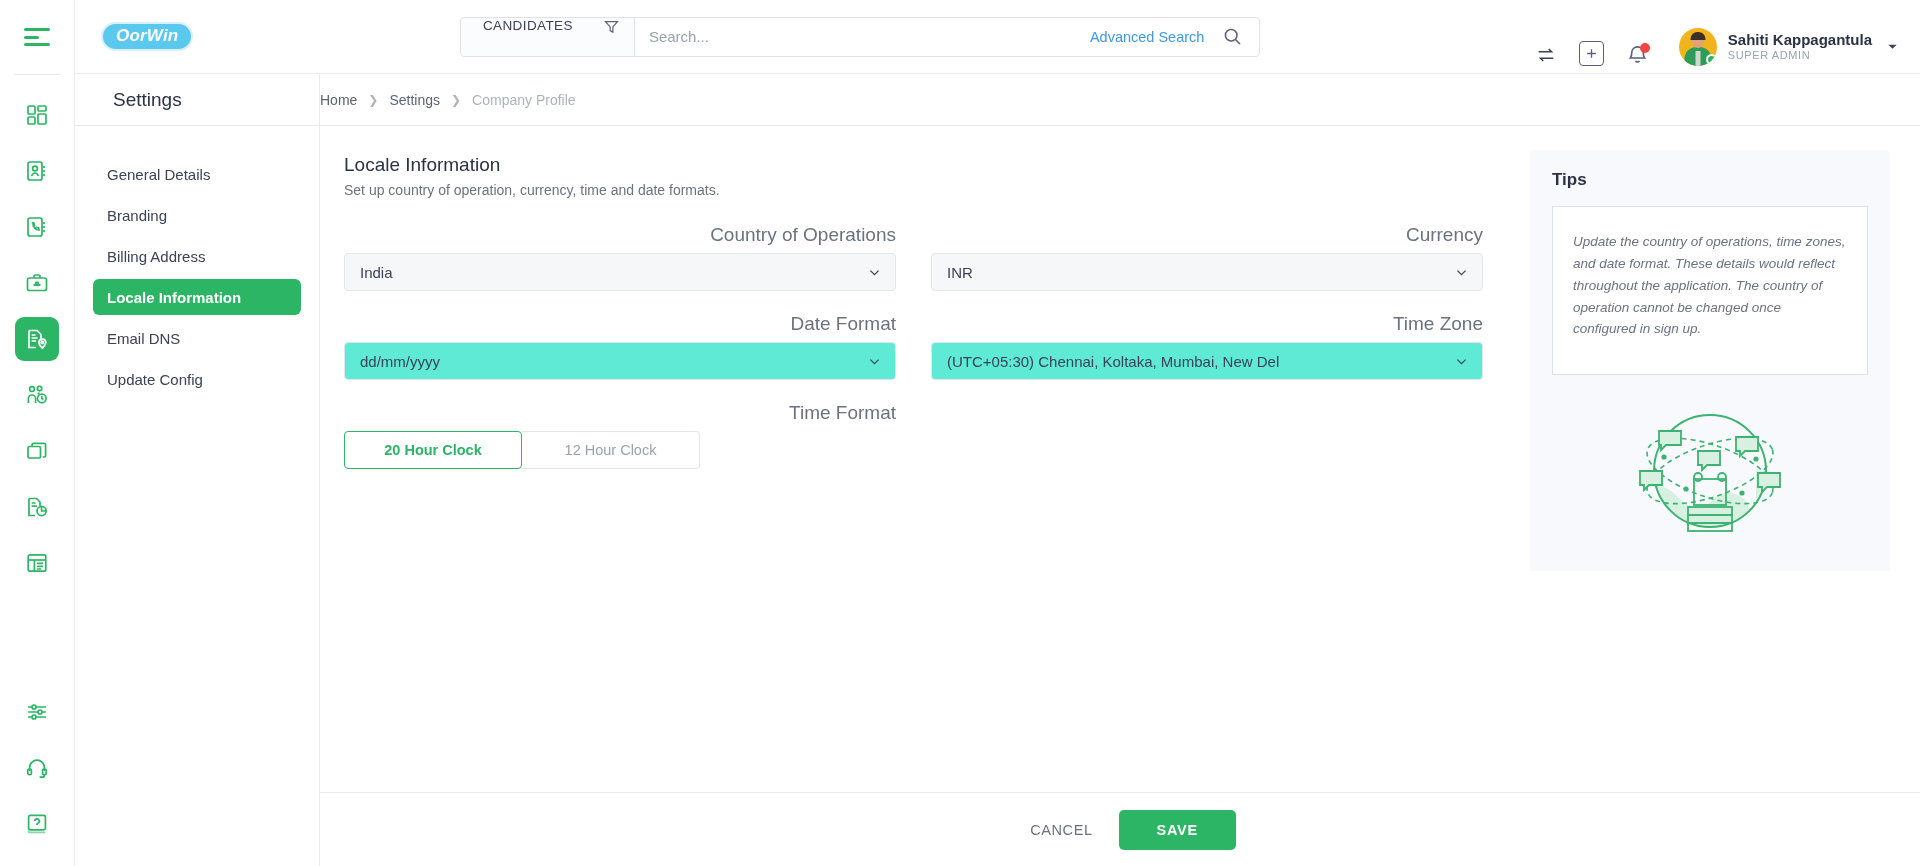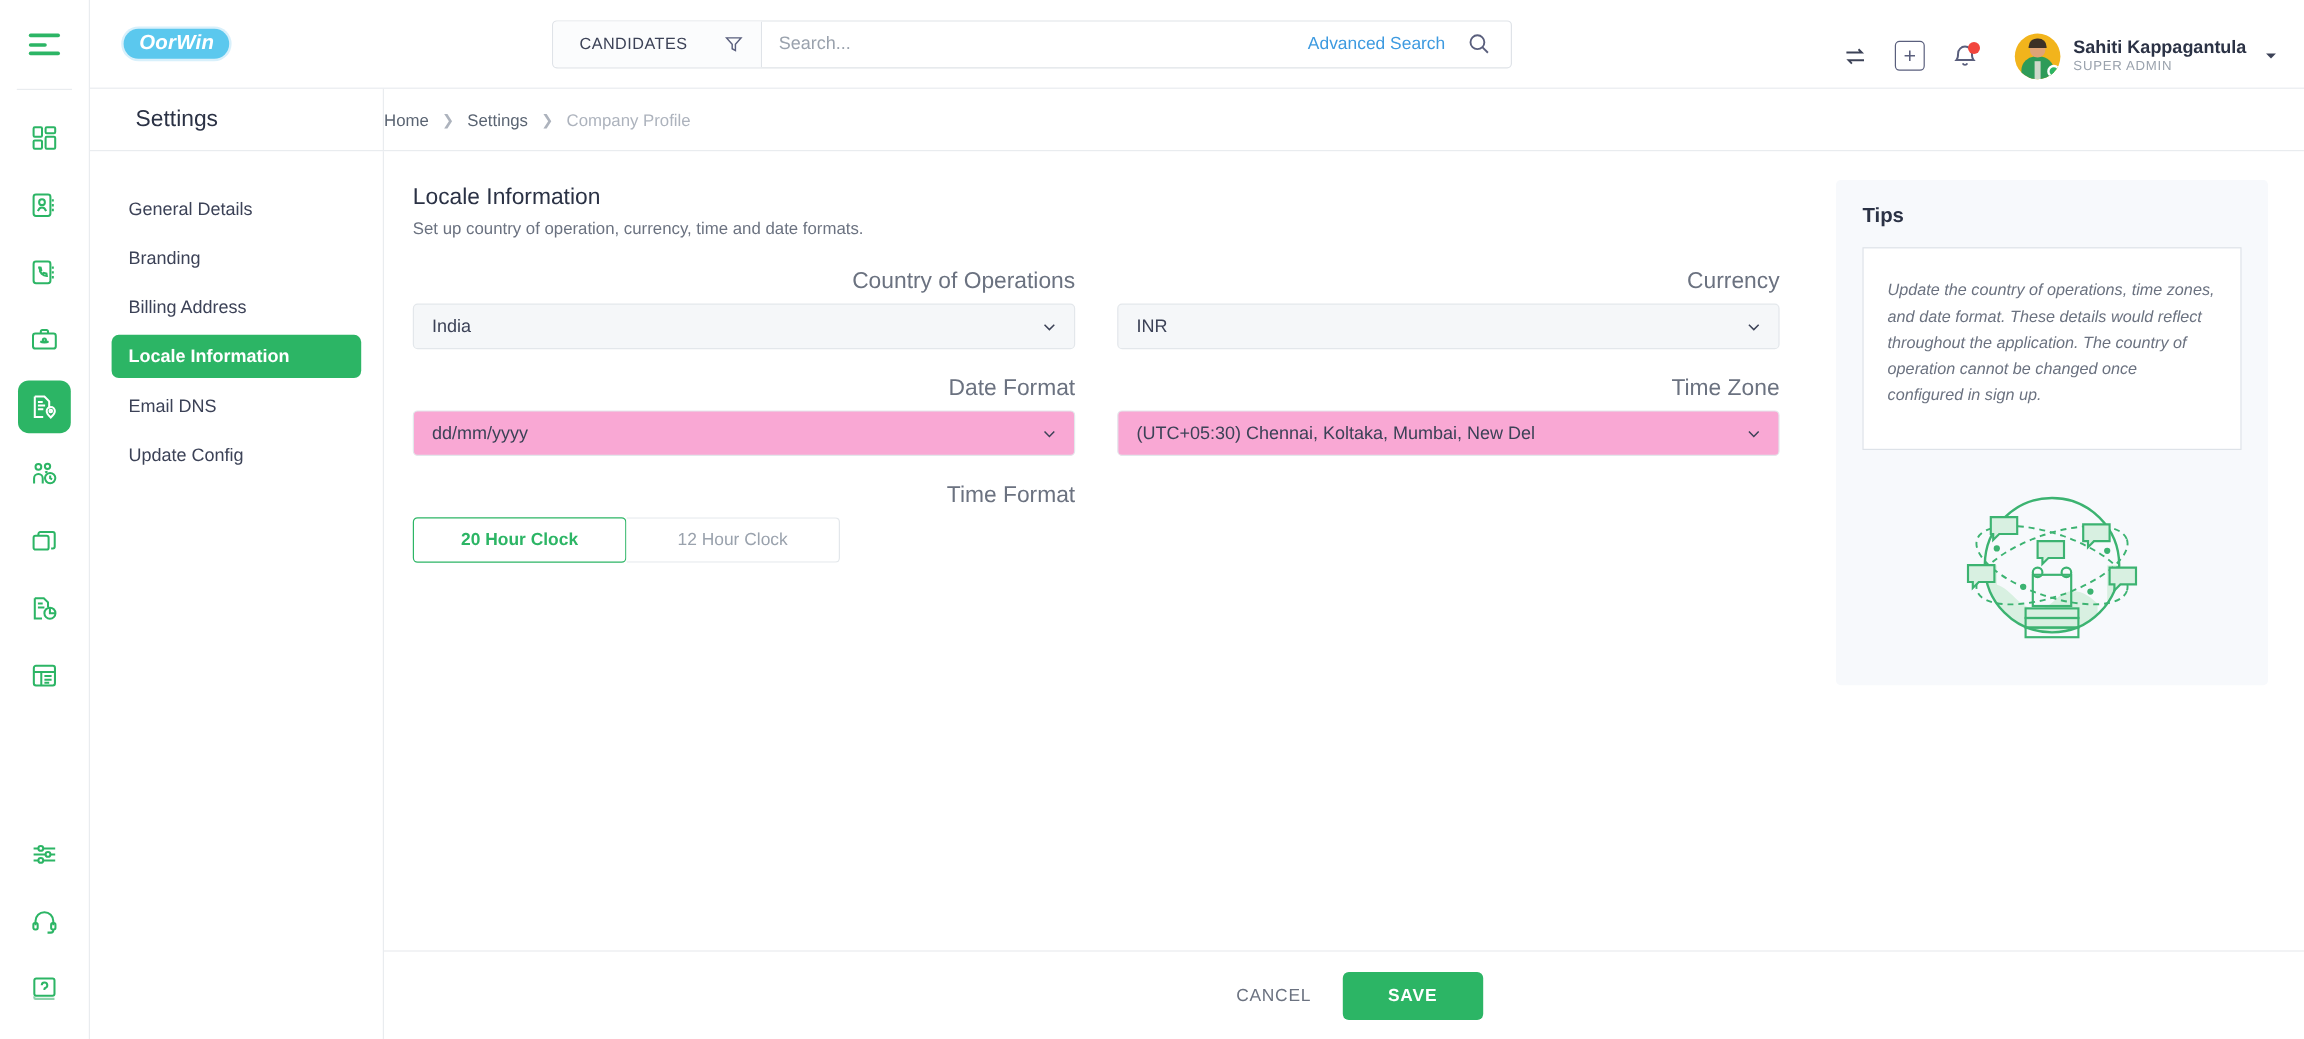--- a/index.html
+++ b/index.html
@@ -44,35 +44,35 @@
   }
   .logo {
     background: #5bc8ee; color: #ffffff; border-radius: 18px;
     padding: 3px 13px 4px; font-size: 17px; font-style: italic; font-weight: bold;
     letter-spacing: .2px; box-shadow: 0 0 0 2px #d8f0fb;
     display: inline-block; line-height: 1.1;
   }
   .search-wrap { margin: 0 auto; display: flex; align-items: center; }
   .search-box { display: flex; align-items: center; height: 40px; border: 1px solid #dfe3e8; border-radius: 4px; background: #fff; }
   .entity-sel {
-    display: flex; align-items: center; gap: 30px; height: 100%;
+    display: flex; align-items: flex-start; gap: 30px; height: 100%;
     padding: 0 14px 0 22px; border-right: 1px solid #dfe3e8;
     background: #fbfcfd; border-radius: 4px 0 0 4px; cursor: pointer;
   }
   .entity-sel .label { font-size: 13.5px; color: #3c4257; letter-spacing: .4px; }
   .filter-ico { width: 17px; height: 17px; }
   .search-input {
     width: 455px; height: 100%; border: 0; outline: none; padding: 0 14px;
     font-size: 15px; color: #3c4257; background: transparent;
     font-family: "Liberation Sans", sans-serif;
   }
   .search-input::placeholder { color: #9aa2ad; }
   .adv-search { font-size: 14.5px; color: #3d9ae0; cursor: pointer; white-space: nowrap; }
   .search-mag { margin: 0 16px 0 18px; cursor: pointer; display: flex; }
-  .hdr-actions { display: flex; align-items: center; gap: 22px; margin-left: 6px; margin-top: 20px; }
+  .hdr-actions { display: flex; align-items: flex-end; gap: 22px; margin-left: 6px; margin-top: 20px; }
   .hdr-ico { cursor: pointer; display: flex; align-items: center; justify-content: center; position: relative; }
   .plus-box { width: 25px; height: 25px; border: 1.6px solid #5a5f7d; border-radius: 4px; display: flex; align-items: center; justify-content: center; }
   .bell-dot { position: absolute; top: 0px; right: -1px; width: 10px; height: 10px; border-radius: 50%; background: #f2453d; }
   .user { display: flex; align-items: center; gap: 11px; margin-left: 8px; cursor: pointer; }
   .avatar { position: relative; width: 38px; height: 38px; border-radius: 50%; overflow: hidden; background: #f2b41c; flex: 0 0 38px; }
   .avatar .head { position: absolute; left: 50%; top: 7px; transform: translateX(-50%); width: 13px; height: 13px; border-radius: 50%; background: #e0a376; }
   .avatar .hair { position: absolute; left: 50%; top: 4px; transform: translateX(-50%); width: 15px; height: 8px; border-radius: 7px 7px 0 0; background: #3c3026; }
   .avatar .body { position: absolute; left: 50%; bottom: 0; transform: translateX(-50%); width: 27px; height: 19px; border-radius: 12px 12px 0 0; background: #2e9b58; }
   .avatar .scarf { position: absolute; left: 50%; bottom: 0; transform: translateX(-50%); width: 5px; height: 15px; background: #cfd8c9; }
   .online { position: absolute; right: 0; bottom: 1px; width: 11px; height: 11px; border-radius: 50%; background: #2cb565; border: 2px solid #fff; }
@@ -101,21 +101,21 @@
 
   .content { flex: 1; display: flex; flex-direction: column; min-width: 0; }
   .content-main { flex: 1; display: flex; min-height: 0; }
   .form-area { flex: 1; padding: 28px 36px 0 24px; min-width: 0; }
   .sec-title { font-size: 19px; color: #2b3245; margin-bottom: 6px; }
   .sec-sub { font-size: 14px; color: #6b7280; margin-bottom: 26px; }
   .grid { display: grid; grid-template-columns: 552px 552px; column-gap: 35px; row-gap: 22px; }
   .field { display: flex; flex-direction: column; }
   .flabel { font-size: 19px; color: #6b7280; margin-bottom: 7px; text-align: right; }
   .fselect {
-    height: 38px; border: 1px solid #e3e7eb; border-radius: 4px; background: #f9a8d4;
+    height: 38px; border: 1px solid #e3e7eb; border-radius: 4px; background: #5eead4;
     display: flex; align-items: center; justify-content: space-between;
     padding: 0 13px 0 15px; font-size: 15px; color: #3c4257; cursor: pointer;
   }
   .fselect.muted { background: #f5f7f9; }
   .chev { flex: 0 0 auto; }
   .toggle-row { display: flex; }
   .tgl {
     height: 38px; min-width: 178px; display: flex; align-items: center; justify-content: center;
     font-size: 14.5px; border: 1px solid #e3e7eb; background: #fff; color: #9aa2ad; cursor: pointer;
   }

